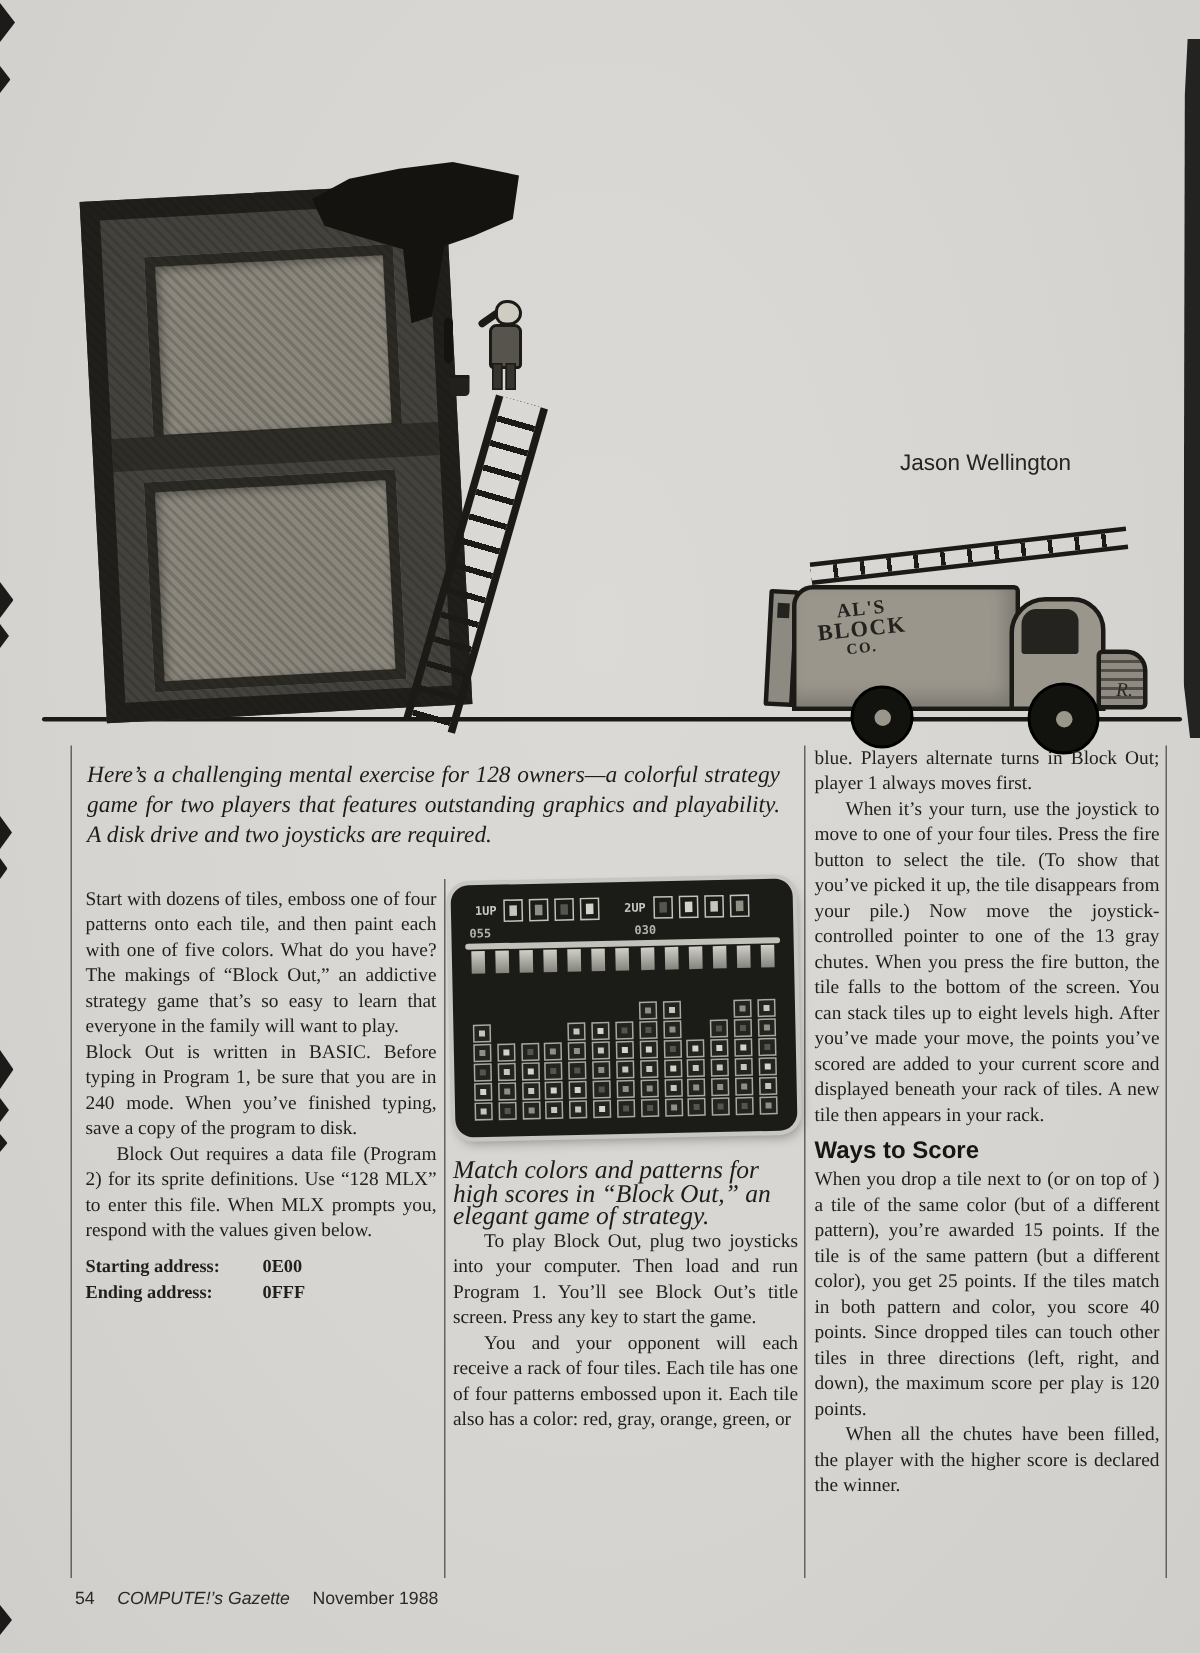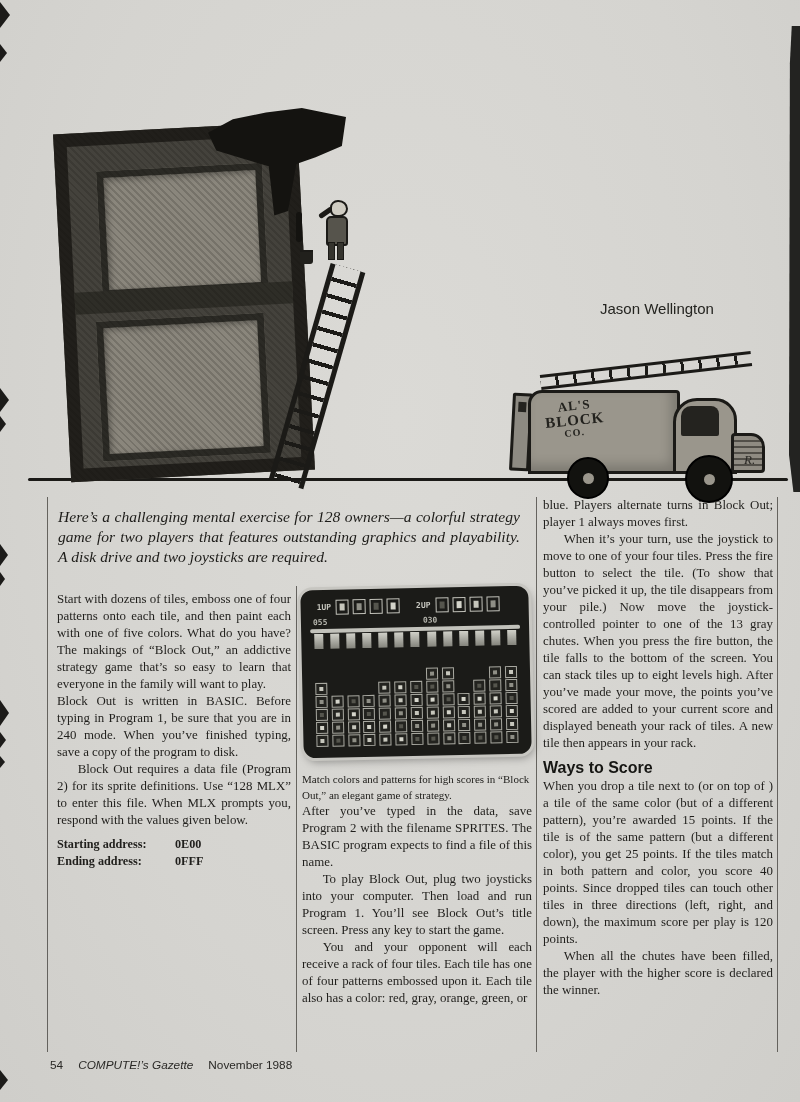--- a/index.html
+++ b/index.html
@@ -100,21 +100,21 @@
   .rail{position:absolute;top:39px;left:9px;right:9px;height:4px;background:#c2c2bb;border-radius:2px;}
   .chute-row{position:absolute;top:44px;left:13px;right:13px;display:flex;justify-content:space-between;}
   .chute{width:9px;height:15px;background:linear-gradient(#d0d0c8,#84847c);}
   .stack-row{position:absolute;bottom:11px;left:13px;right:13px;display:flex;justify-content:space-between;align-items:flex-end;}
   .stack{display:flex;flex-direction:column;gap:1px;}
   .rack-tile{width:11px;height:13px;border:1px solid #c2c2ba;background:#1b1b18;display:flex;align-items:center;justify-content:center;}
   .stack-tile{width:10px;height:10px;border:1px solid #a8a8a0;background:#23231f;display:flex;align-items:center;justify-content:center;}
   .ti{display:block;width:4px;height:4px;}
   .rack-tile .ti{width:5px;height:7px;}
   .v0 .ti{background:#c6c6bc;} .v1 .ti{background:#8f8f86;} .v2 .ti{background:#55554d;} .v3 .ti{background:#d4d4ca;}
-  .caption{font-size:11px;line-height:15.5px;margin:0 0 8px;color:#1e1d1a;text-align:left;}
+  .caption{font-style:italic;font-size:17px;line-height:15.5px;margin:0 0 8px;color:#1e1d1a;text-align:left;}
   
   .closing-line{display:flex;justify-content:space-between;align-items:center;font-style:italic;}
   .end-mark{width:10px;height:10px;border-radius:50%;flex:0 0 auto;
     background:radial-gradient(circle at 50% 50%, #cfceca 0 2px, #1b1a17 2.5px);}
   .footer{position:absolute;left:50px;top:1058px;font-family:"Liberation Sans",sans-serif;
     font-size:11.8px;color:#2a2926;display:flex;gap:15px;align-items:baseline;}
   .footer .mag{font-style:italic;}
 </style>
 </head>
 <body>
@@ -473,21 +473,20 @@
                 <i class="ti"></i>
               </div>
               <div class="stack-tile v1">
                 <i class="ti"></i>
               </div>
             </div>
           </div>
       </div>
     </div>
     <p class="caption">Match colors and patterns for high scores in “Block Out,” an elegant game of strategy.</p>
-    <p>After you’ve typed in the data, save Program 2 with the filename SPRITES. The BASIC program expects to find a file of this name.</p>
     <p class="indent">To play Block Out, plug two joysticks into your computer. Then load and run Program 1. You’ll see Block Out’s title screen. Press any key to start the game.</p>
     <p class="indent">You and your opponent will each receive a rack of four tiles. Each tile has one of four patterns embossed upon it. Each tile also has a color: red, gray, orange, green, or</p>
   </div>
 
   <div class="col" id="col3">
     <p>blue. Players alternate turns in Block Out; player 1 always moves first.</p>
     <p class="indent">When it’s your turn, use the joystick to move to one of your four tiles. Press the fire button to select the tile. (To show that you’ve picked it up, the tile disappears from your pile.) Now move the joystick-controlled pointer to one of the 13 gray chutes. When you press the fire button, the tile falls to the bottom of the screen. You can stack tiles up to eight levels high. After you’ve made your move, the points you’ve scored are added to your current score and displayed beneath your rack of tiles. A new tile then appears in your rack.</p>
     <h2>Ways to Score</h2>
     <p>When you drop a tile next to (or on top of ) a tile of the same color (but of a different pattern), you’re awarded 15 points. If the tile is of the same pattern (but a different color), you get 25 points. If the tiles match in both pattern and color, you score 40 points. Since dropped tiles can touch other tiles in three directions (left, right, and down), the maximum score per play is 120 points.</p>
     <p class="indent">When all the chutes have been filled, the player with the higher score is declared the winner.</p>

